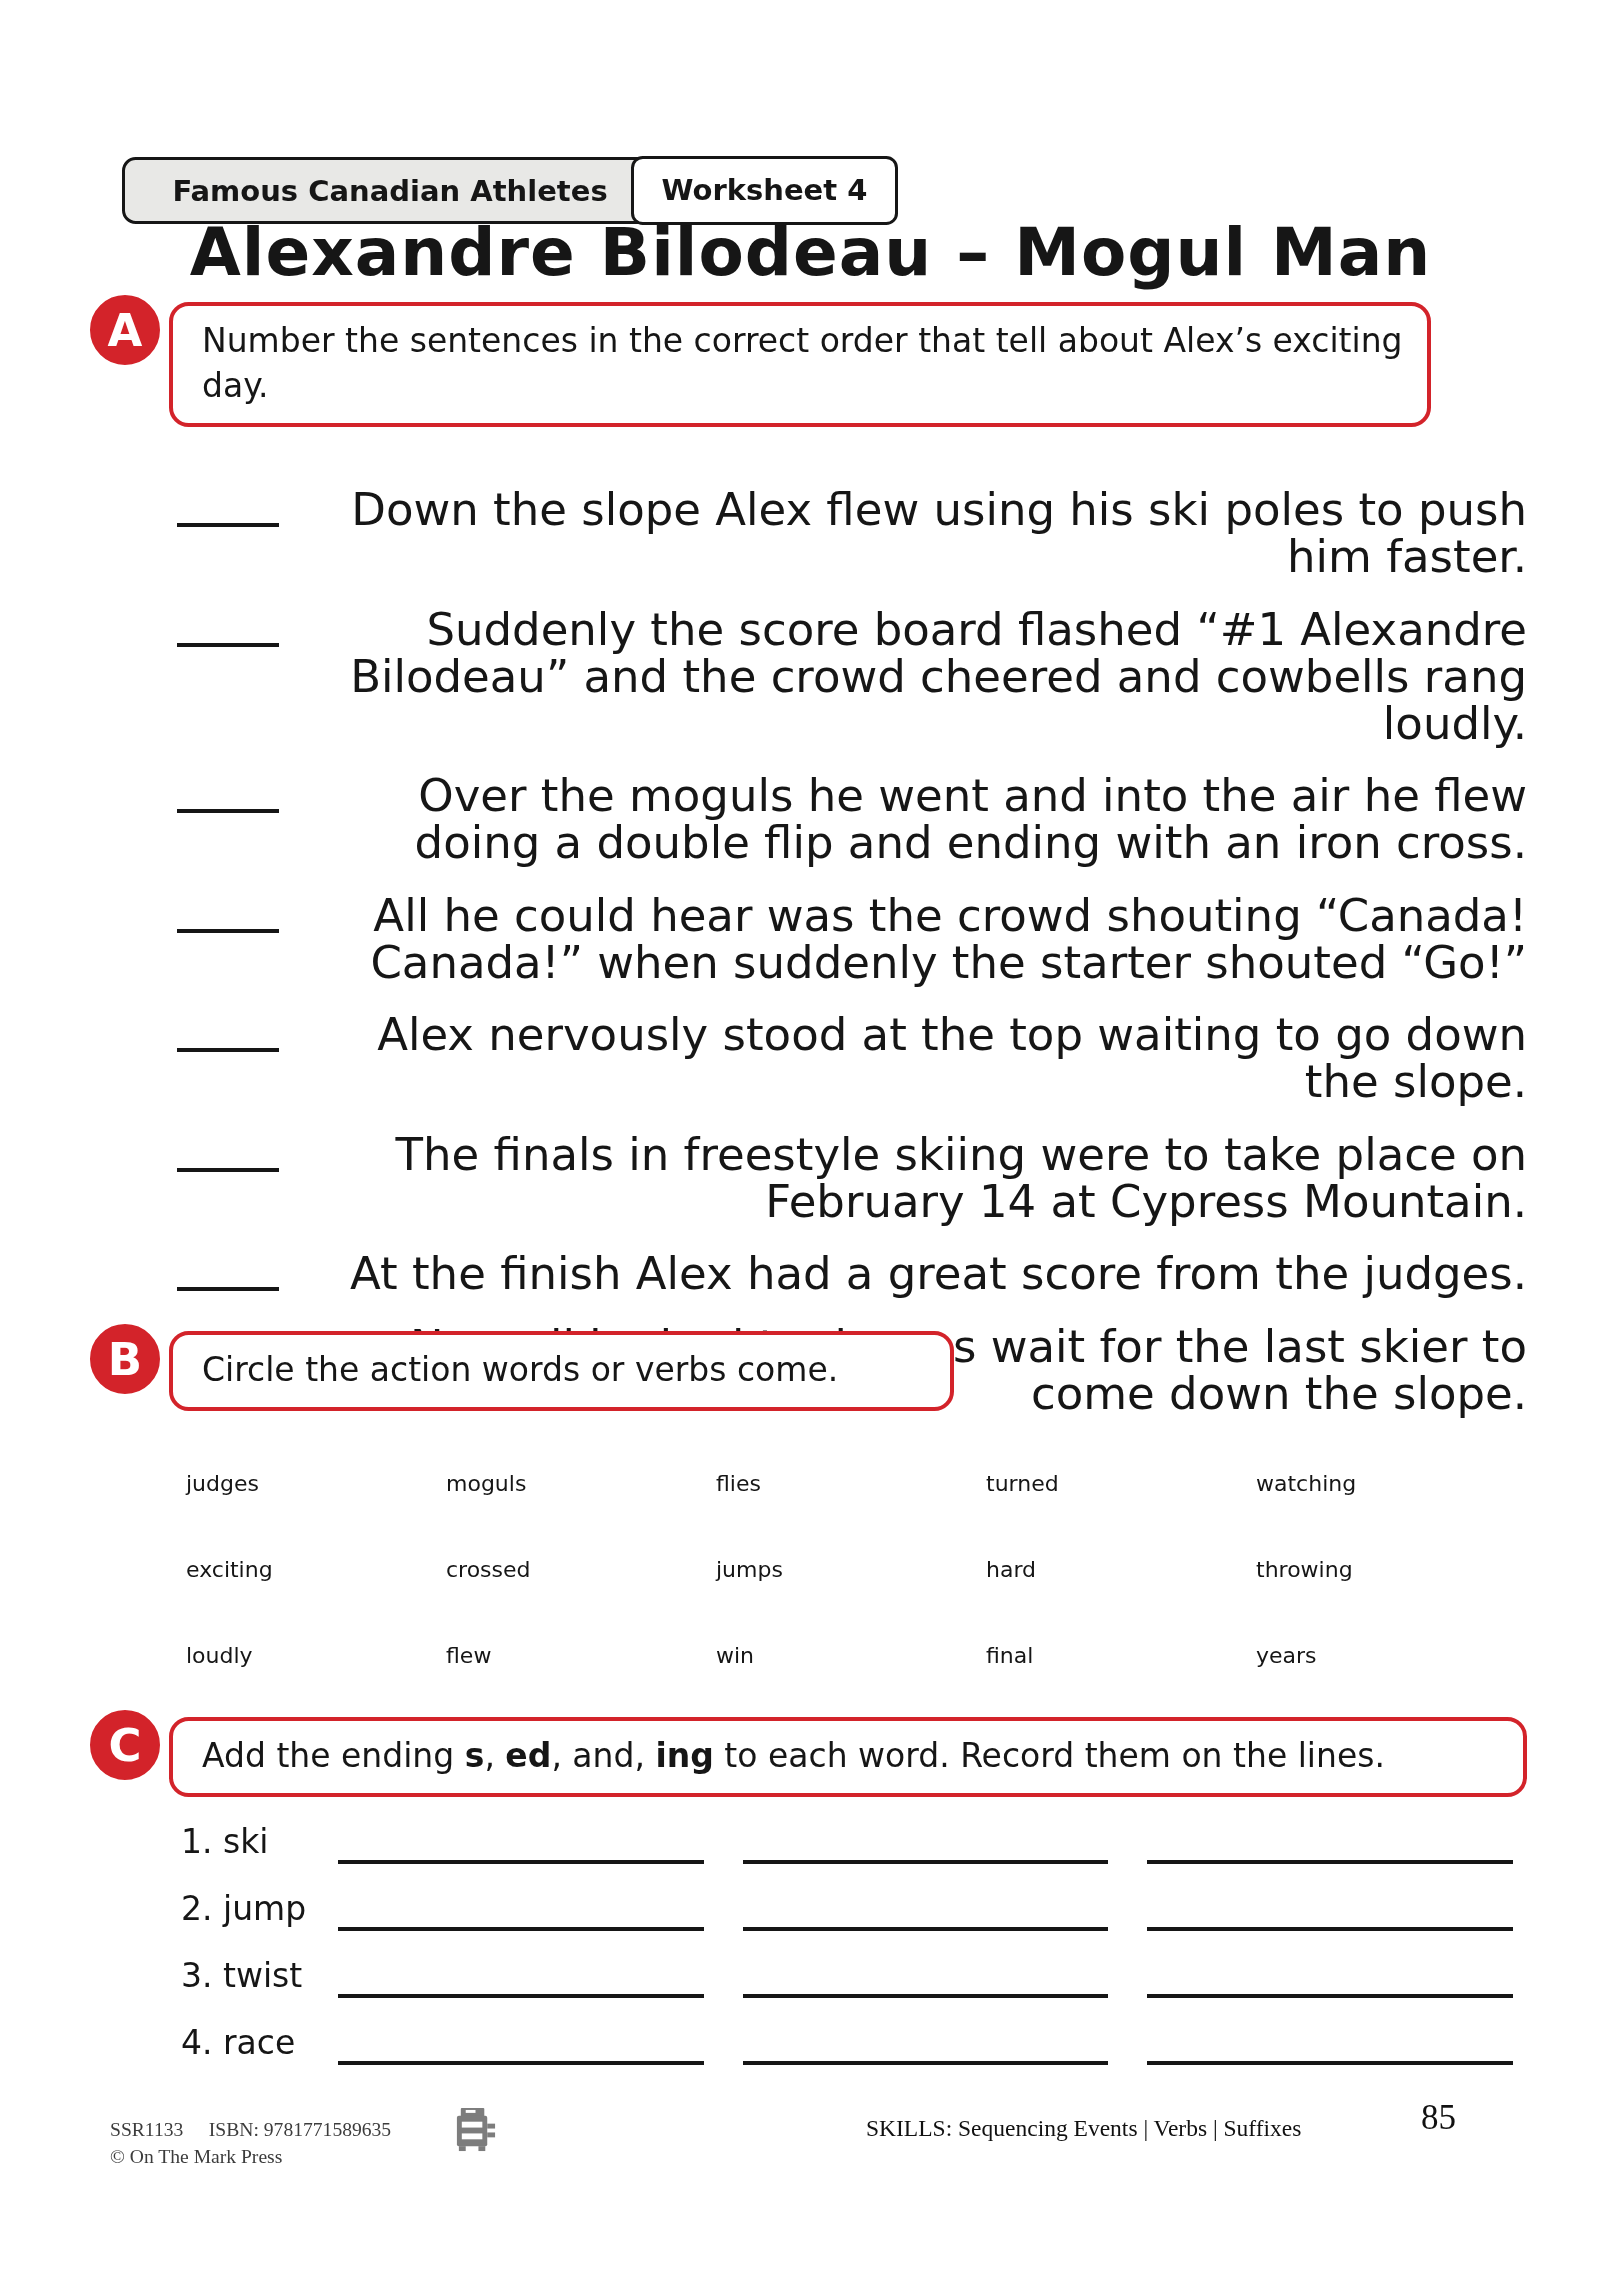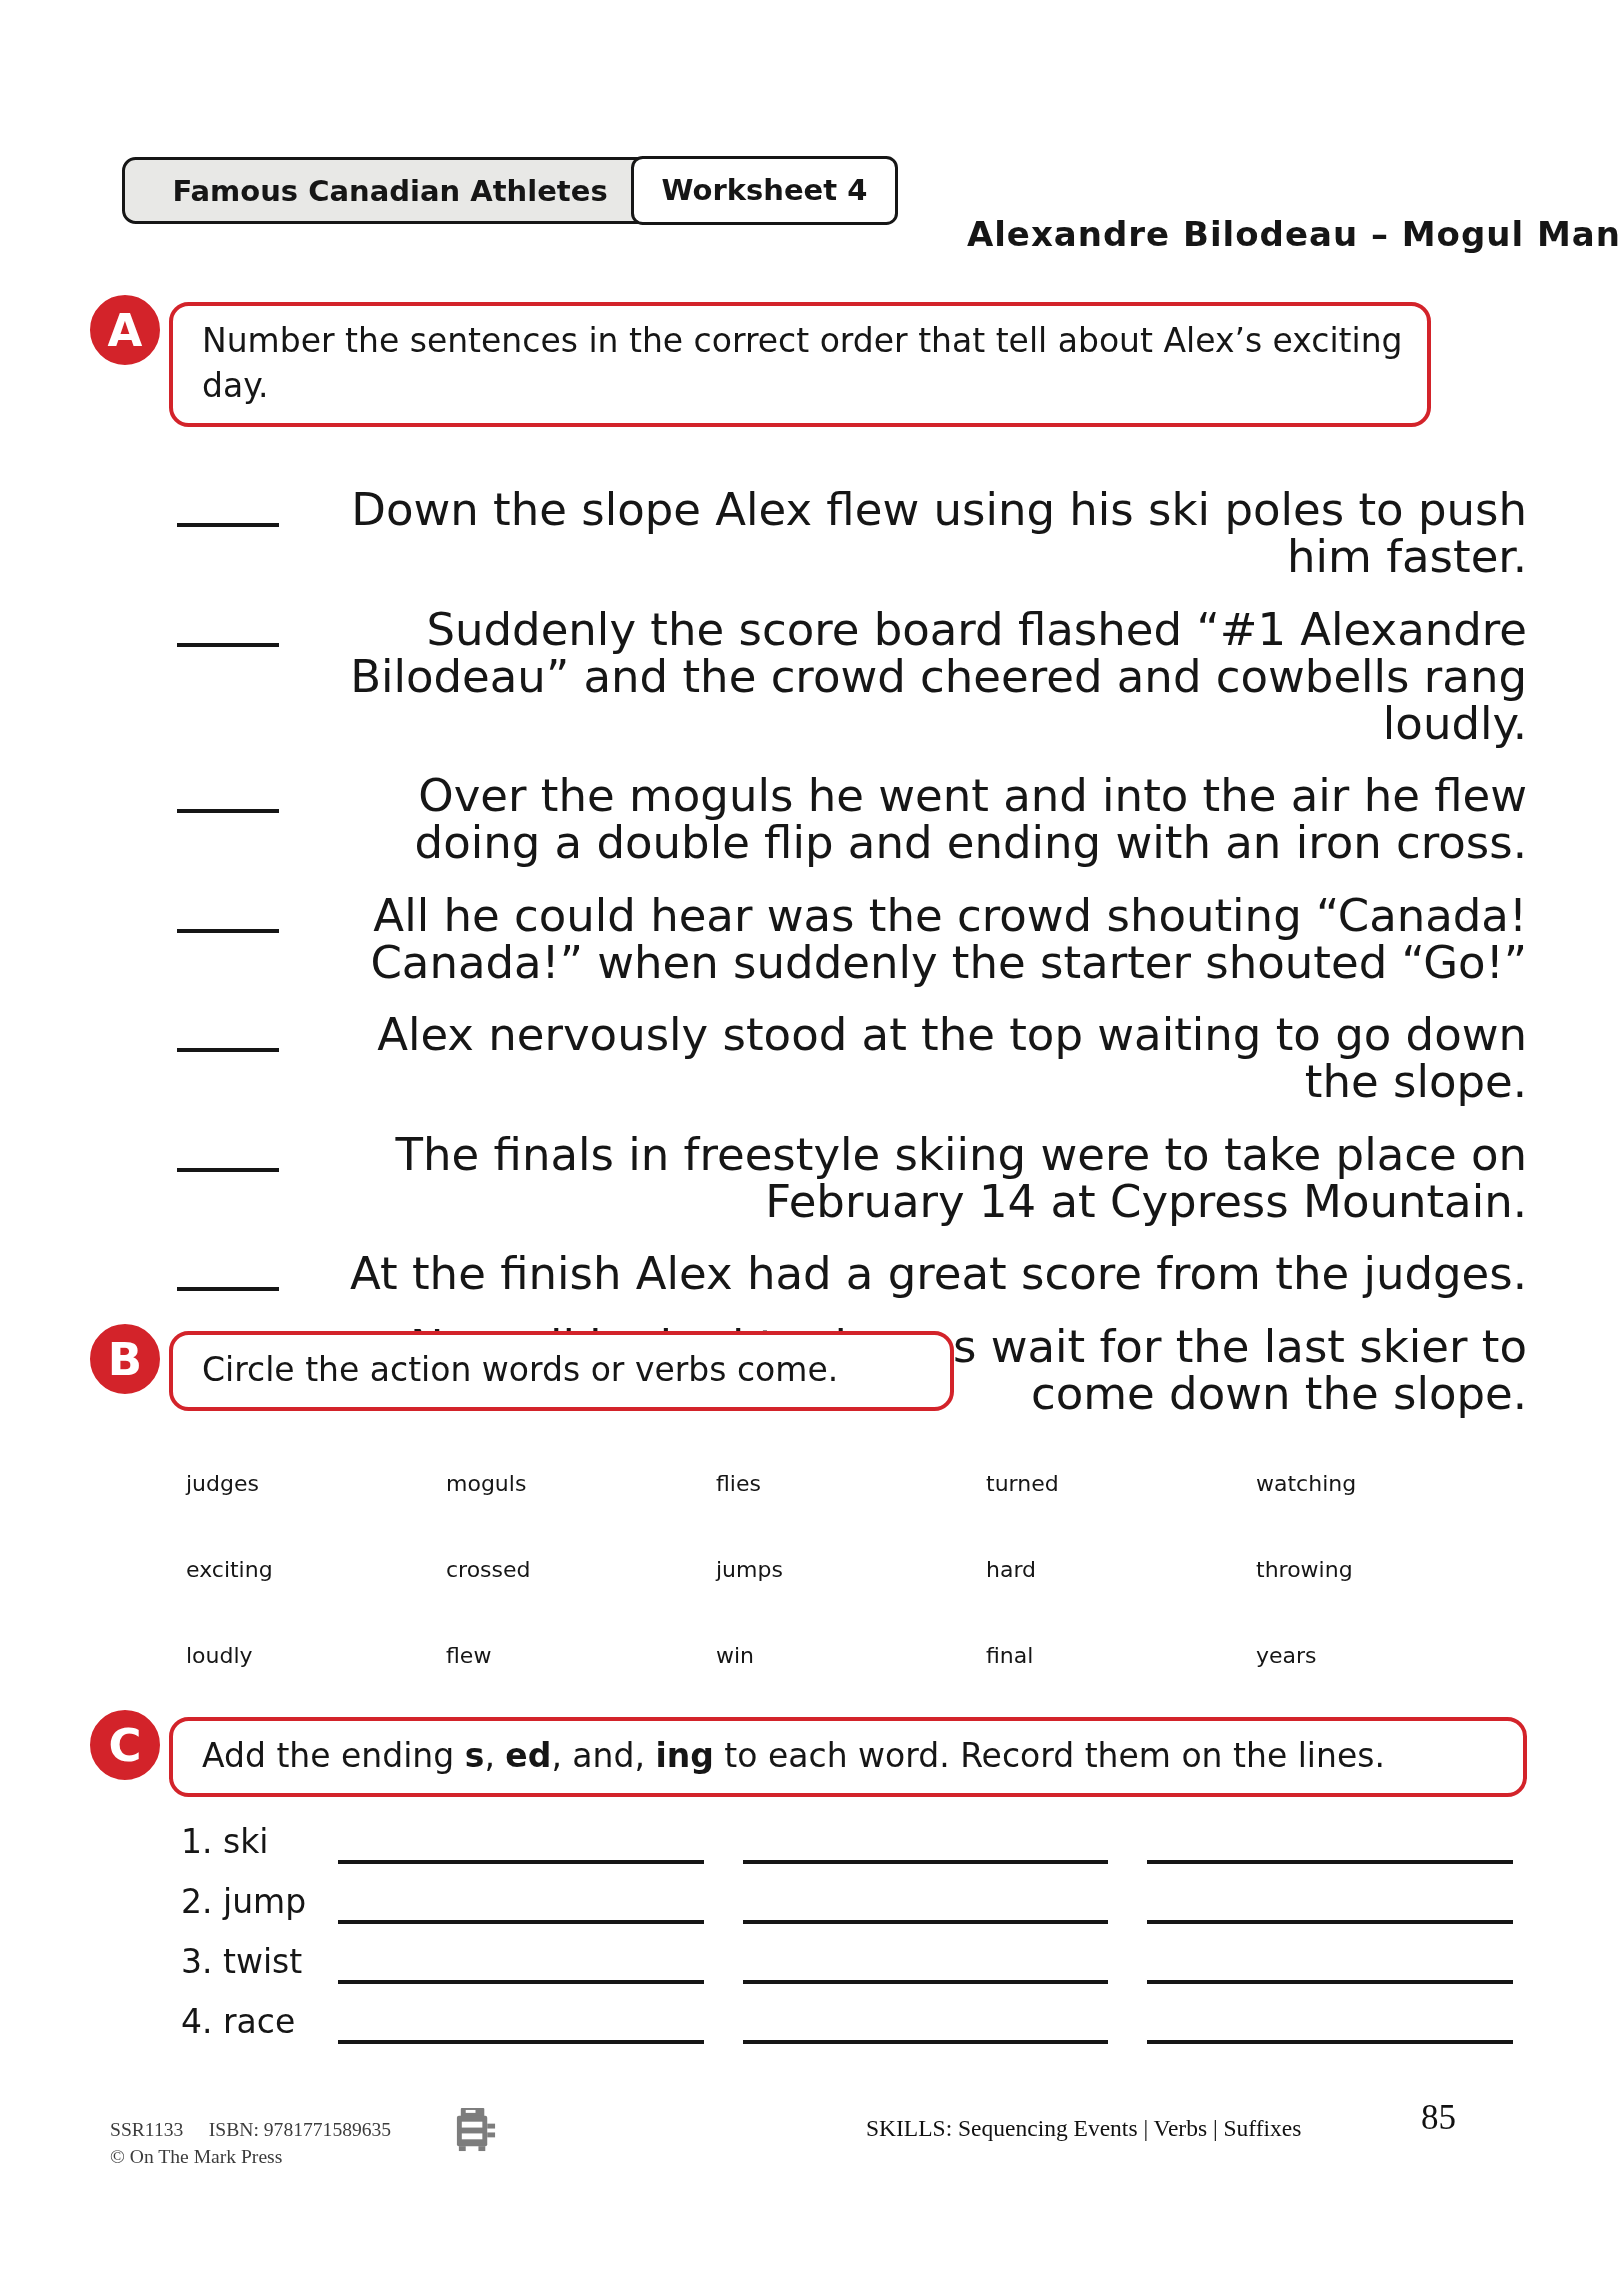--- a/index.html
+++ b/index.html
@@ -15,21 +15,21 @@
     border:3.9px solid #161616; border-radius:13.7px; background:#e8e8e6;padding-left:20px;
   }
   .tab { font-size:29px; font-weight:bold; padding:13.7px 27.4px; white-space:nowrap; }
   .tab-worksheet {
     background:#ffffff; border:3.9px solid #161616; border-radius:11.8px; margin:-3.9px;
   }
 
   
   .page-title {
     position:absolute; top:214px; left:0; width:100%;
-    text-align:right; font-size:34px; font-weight:bold; letter-spacing:1px;
+    text-align:center; font-size:66px; font-weight:bold; letter-spacing:1px;
   }
 
   
   .section-box {
     position:absolute; border:4.9px solid #d3232a; border-radius:19.6px; background:#ffffff;
     padding:11.8px 19.6px 15.7px 29px;
   }
   .badge {
     position:absolute; left:-86px; top:-13.7px; width:76px; height:76px;
     background:#d3232a; border:3.9px solid #ffffff; border-radius:50%;
@@ -51,21 +51,21 @@
 
   
   .word-grid {
     position:absolute; left:186px; top:1462px; right:98px;
     display:grid; grid-template-columns:260px 270px 270px 270px 1fr; row-gap:43px;
     font-size:22px; line-height:43px;
   }
 
   
   .c-list { position:absolute; left:181px; top:1819px; right:108px; }
-  .c-row { display:flex; align-items:flex-end; margin-bottom:15px; height:45px; }
+  .c-row { display:flex; align-items:flex-end; margin-bottom:22px; height:45px; }
   .c-label { flex:none; width:157px; font-size:33px; line-height:45px; }
   .answer-line { flex:1; height:45px; border-bottom:4.9px solid #161616; margin-right:39px; }
   .answer-line:last-child { margin-right:0; }
 
   
   .footer-left {
     position:absolute; left:110px; top:2117px;
     font-family:"Liberation Serif", serif; font-size:19.6px; line-height:26.5px; color:#3c3c3c;
   }
   .footer-code { margin-right:25.5px; }

